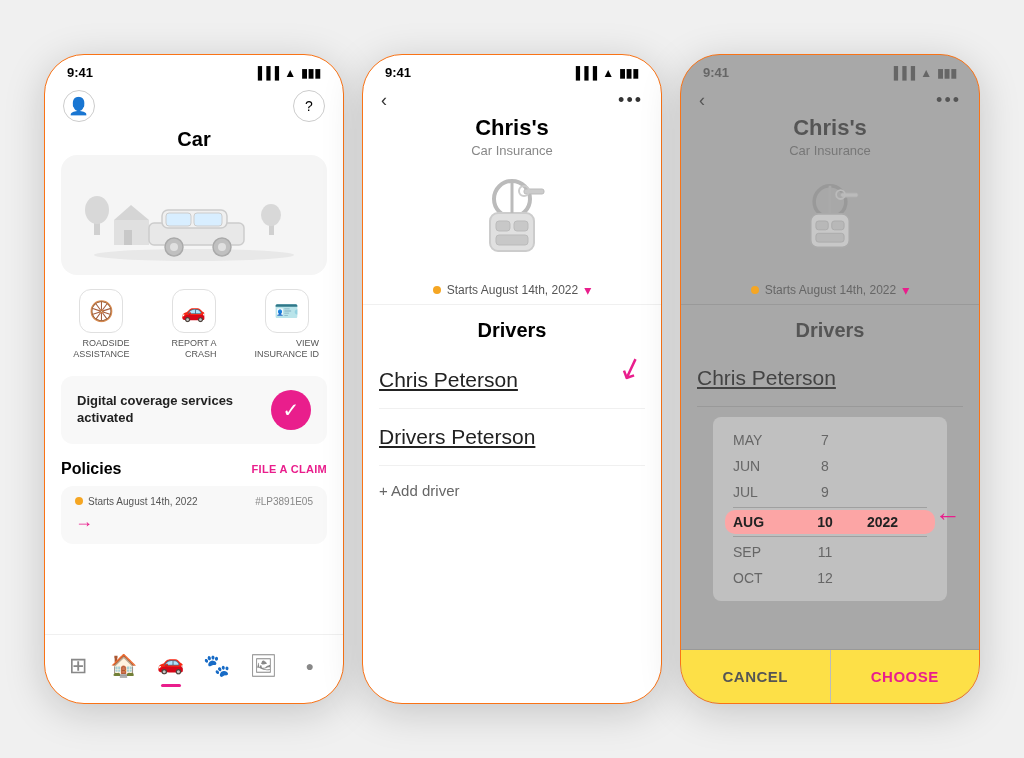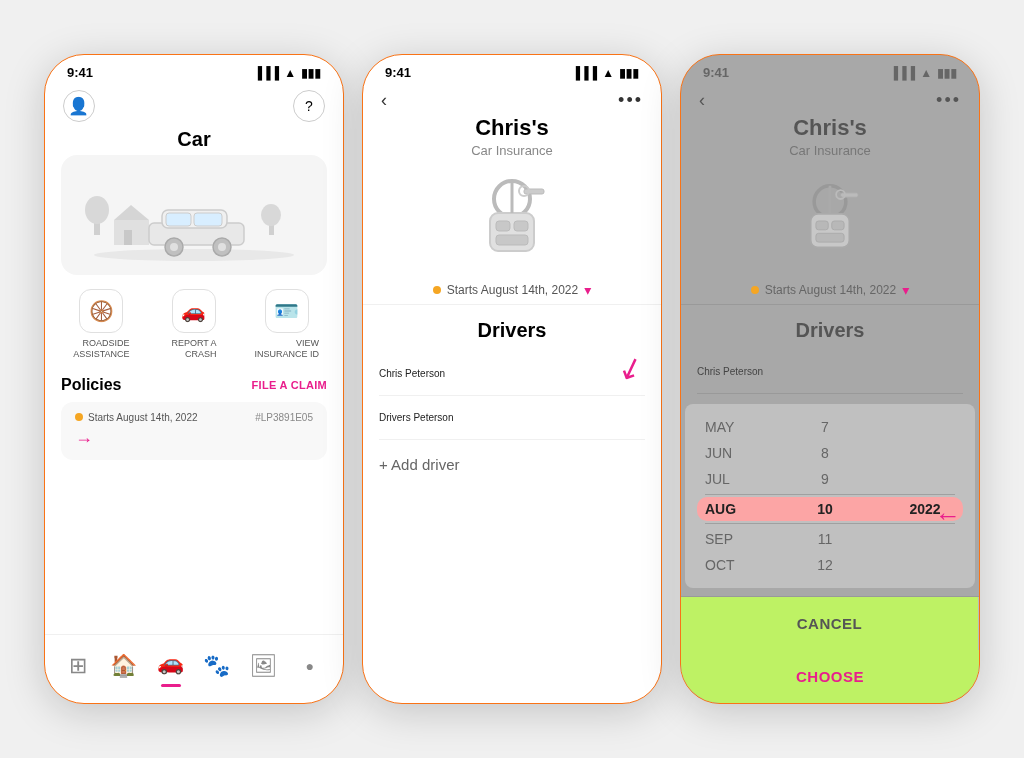--- a/index.html
+++ b/index.html
@@ -273,22 +273,23 @@
     }
     .drivers-title {
       font-size: 20px;
       font-weight: 700;
       text-align: center;
       margin-bottom: 10px;
     }
     .driver-row {
       padding: 16px 0;
       border-bottom: 1px solid #f0f0f0;
-      font-size: 10px;
+      font-size: 21px;
       color: #222;
+      text-decoration: underline;
     }
     .add-driver {
       display: flex;
       align-items: center;
       gap: 8px;
       padding: 16px 0;
       color: #666;
       font-size: 15px;
     }
     
@@ -297,21 +298,21 @@
     .phone.dimmed .p2-title,
     .phone.dimmed .p2-subtitle,
     .phone.dimmed .starts-date,
     .phone.dimmed .drivers-title,
     .phone.dimmed .driver-row {
       color: #555;
     }
     .date-picker {
       background: #c0c0c0;
       border-radius: 8px;
-      margin: 0 4px;
+      margin: 0 32px;
       padding: 10px 20px;
     }
     .date-picker-row {
       display: flex;
       justify-content: space-between;
       align-items: center;
       padding: 5px 0;
       font-size: 14px;
       color: #666;
     }
@@ -320,21 +321,21 @@
       font-weight: 700;
     }
     .date-picker-row.selected .month-col,
     .date-picker-row.selected .day-col,
     .date-picker-row.selected .year-col {
       color: #222;
       font-weight: 700;
     }
     .month-col { width: 50px; text-align: left; }
     .day-col { width: 30px; text-align: center; }
-    .year-col { width: 60px; text-align: center; }
+    .year-col { width: 60px; text-align: left; }
     .picker-divider {
       border-top: 1.5px solid #a0a0a0;
       margin: 2px 0;
     }
     .dialog-buttons {
       display: flex;
       border-top: 1px solid #bbb;
       margin-top: auto;
     }
     .dialog-btn {
@@ -424,20 +425,24 @@
           <div class="qa-label">ROADSIDE<br>ASSISTANCE</div>
         </div>
         <div class="quick-action">
           <div class="qa-icon">🚗</div>
           <div class="qa-label">REPORT A<br>CRASH</div>
         </div>
         <div class="quick-action">
           <div class="qa-icon">🪪</div>
           <div class="qa-label">VIEW<br>INSURANCE ID</div>
         </div>
+      </div>
+      <div class="digital-coverage">
+        <div class="dc-text">Digital coverage services activated</div>
+        <div class="check-circle">✓</div>
       </div>
       <div class="policies-section">
         <div class="policies-header">
           <span class="policies-title">Policies</span>
           <span class="file-claim">FILE A CLAIM</span>
         </div>
         <div class="policy-card">
           <div class="policy-meta">
             <div class="policy-date">
               <div class="dot-yellow"></div>
@@ -578,19 +583,19 @@
         <span class="year-col"></span>
       </div>
       <div class="date-picker-row">
         <span class="month-col">OCT</span>
         <span class="day-col">12</span>
         <span class="year-col"></span>
       </div>
     </div>
 
     <div style="position:absolute;right:18px;top:442px;color:#e91e8c;font-size:26px;">←</div>
-    <div class="dialog-buttons" style="margin-top:auto;background:#bef264;border-top:1px solid #999;flex-direction:column;">
+    <div class="dialog-buttons" style="margin-top:auto;background:#fde047;border-top:1px solid #999;">
       <button class="dialog-btn cancel">CANCEL</button>
       <button class="dialog-btn choose" style="color:#e91e8c;">CHOOSE</button>
     </div>
   </div>
 
 </div>
 
 </body></html>

